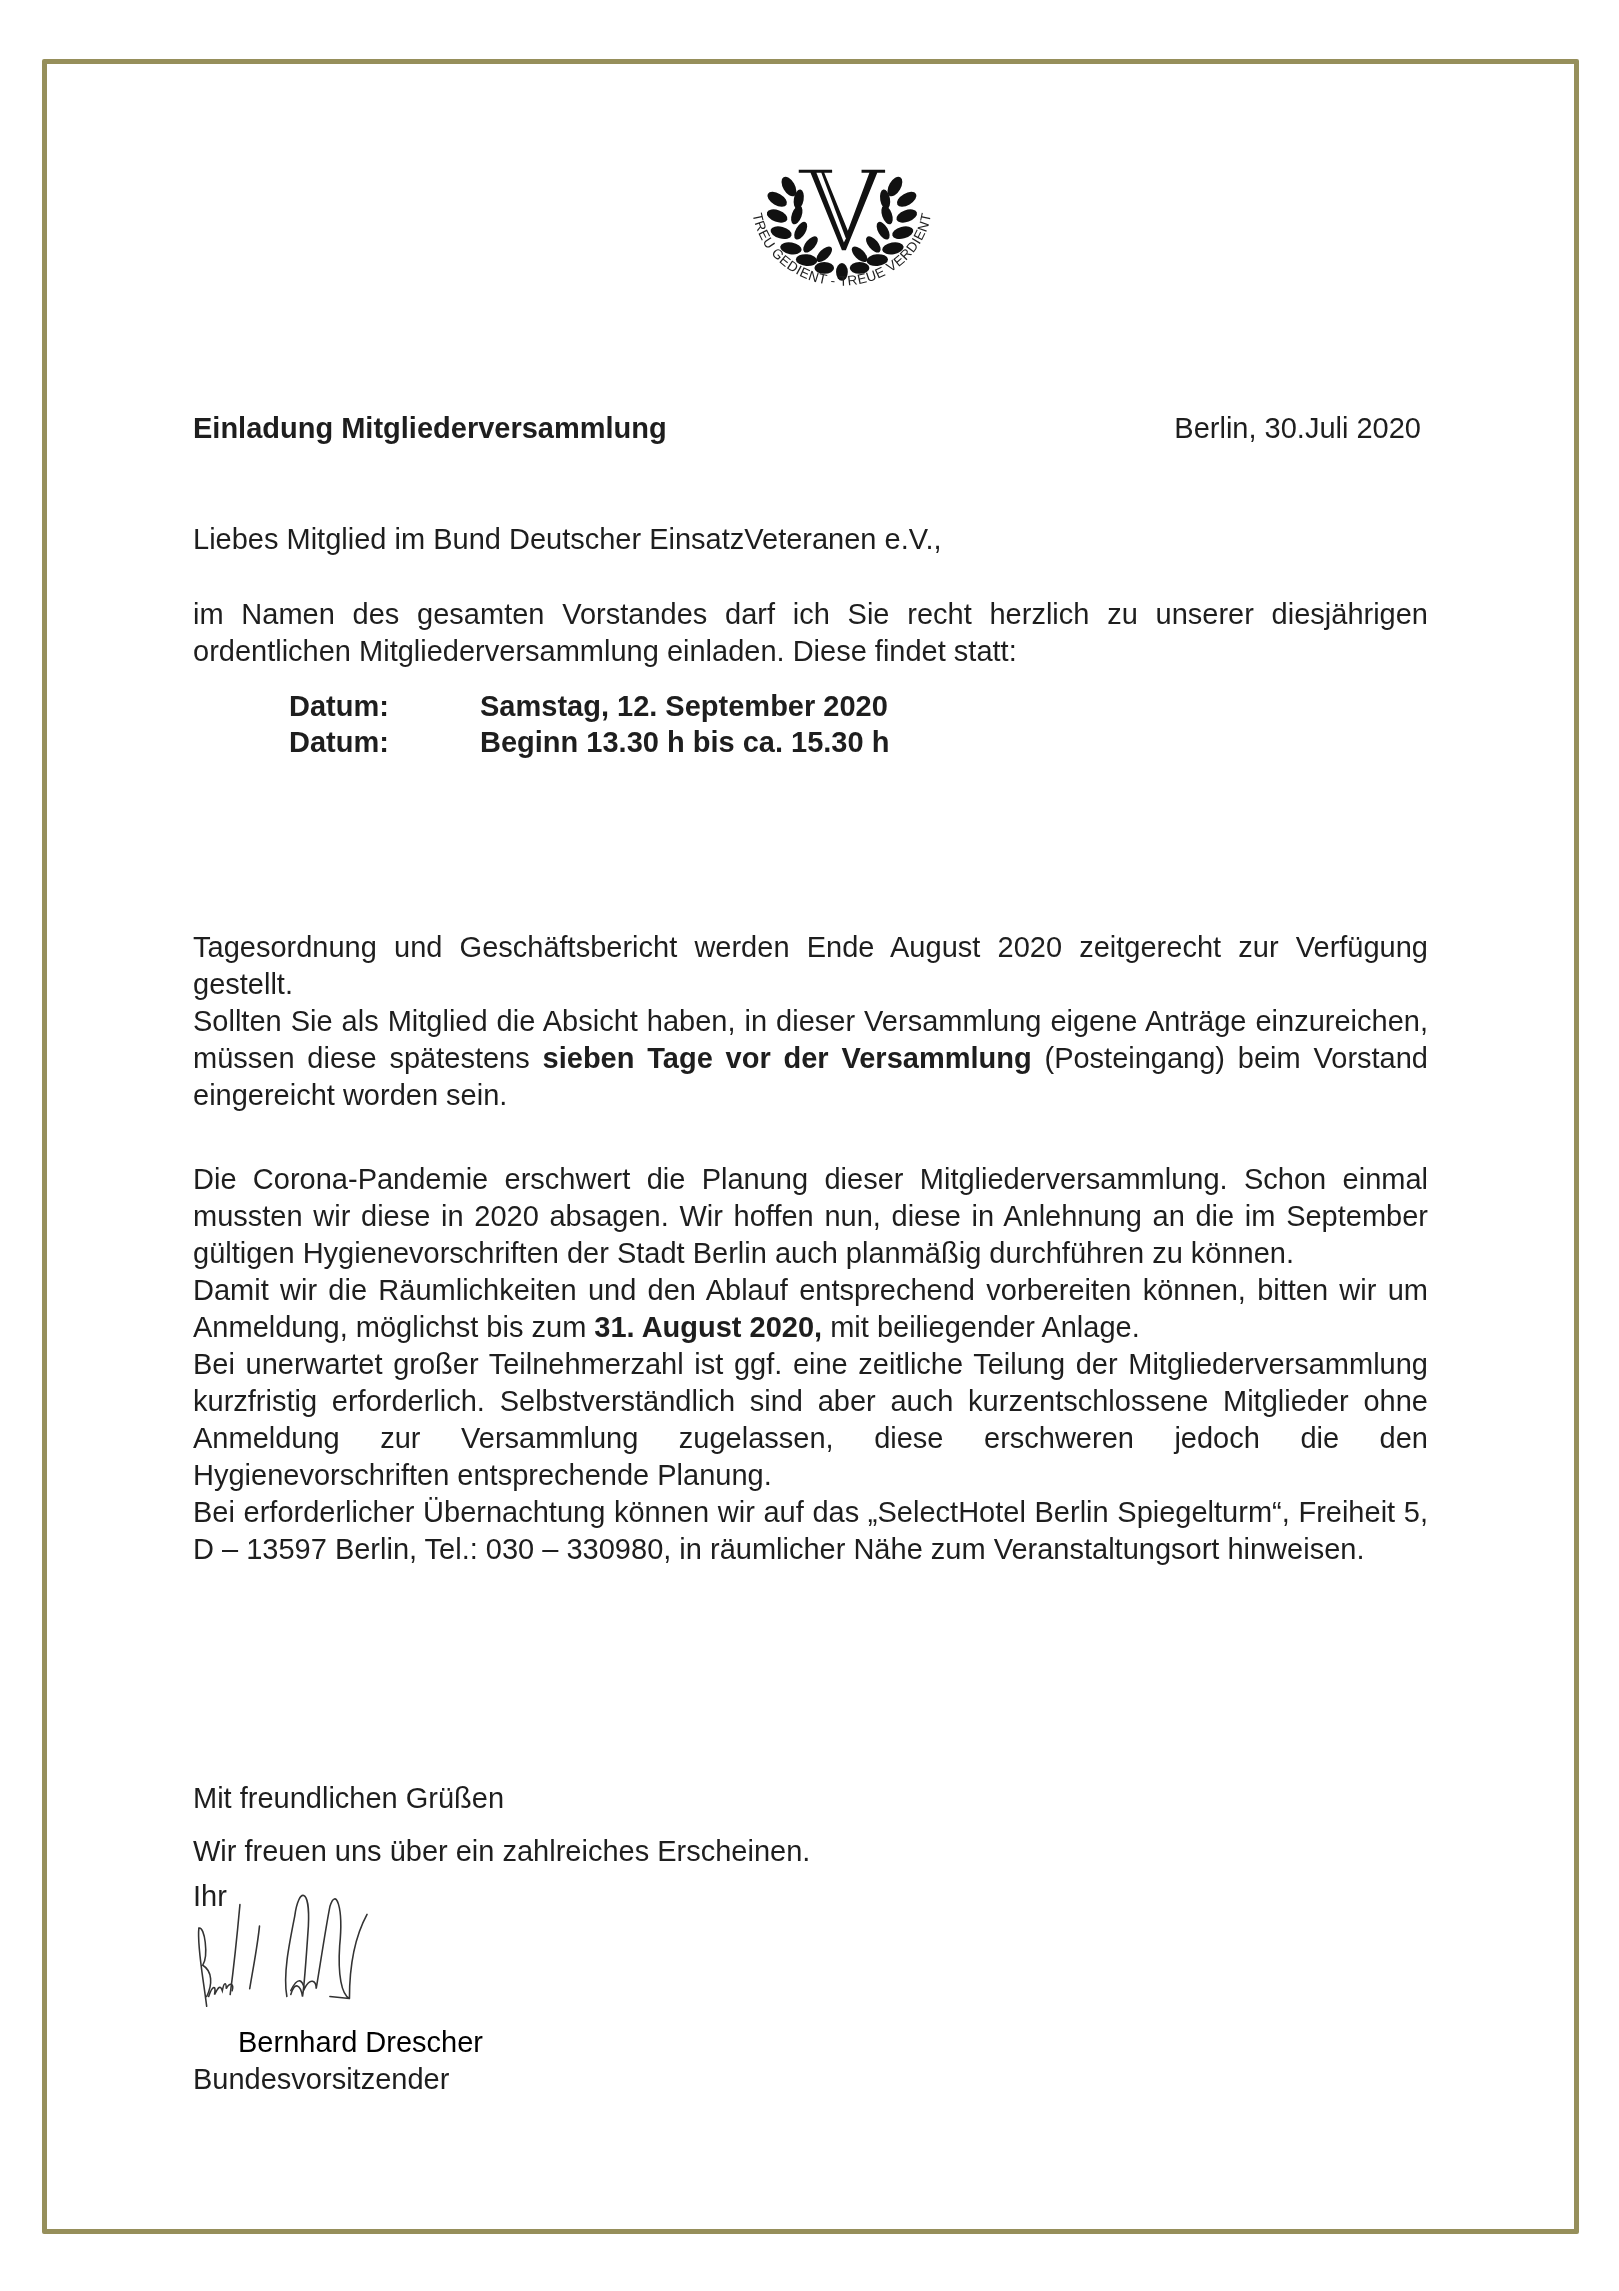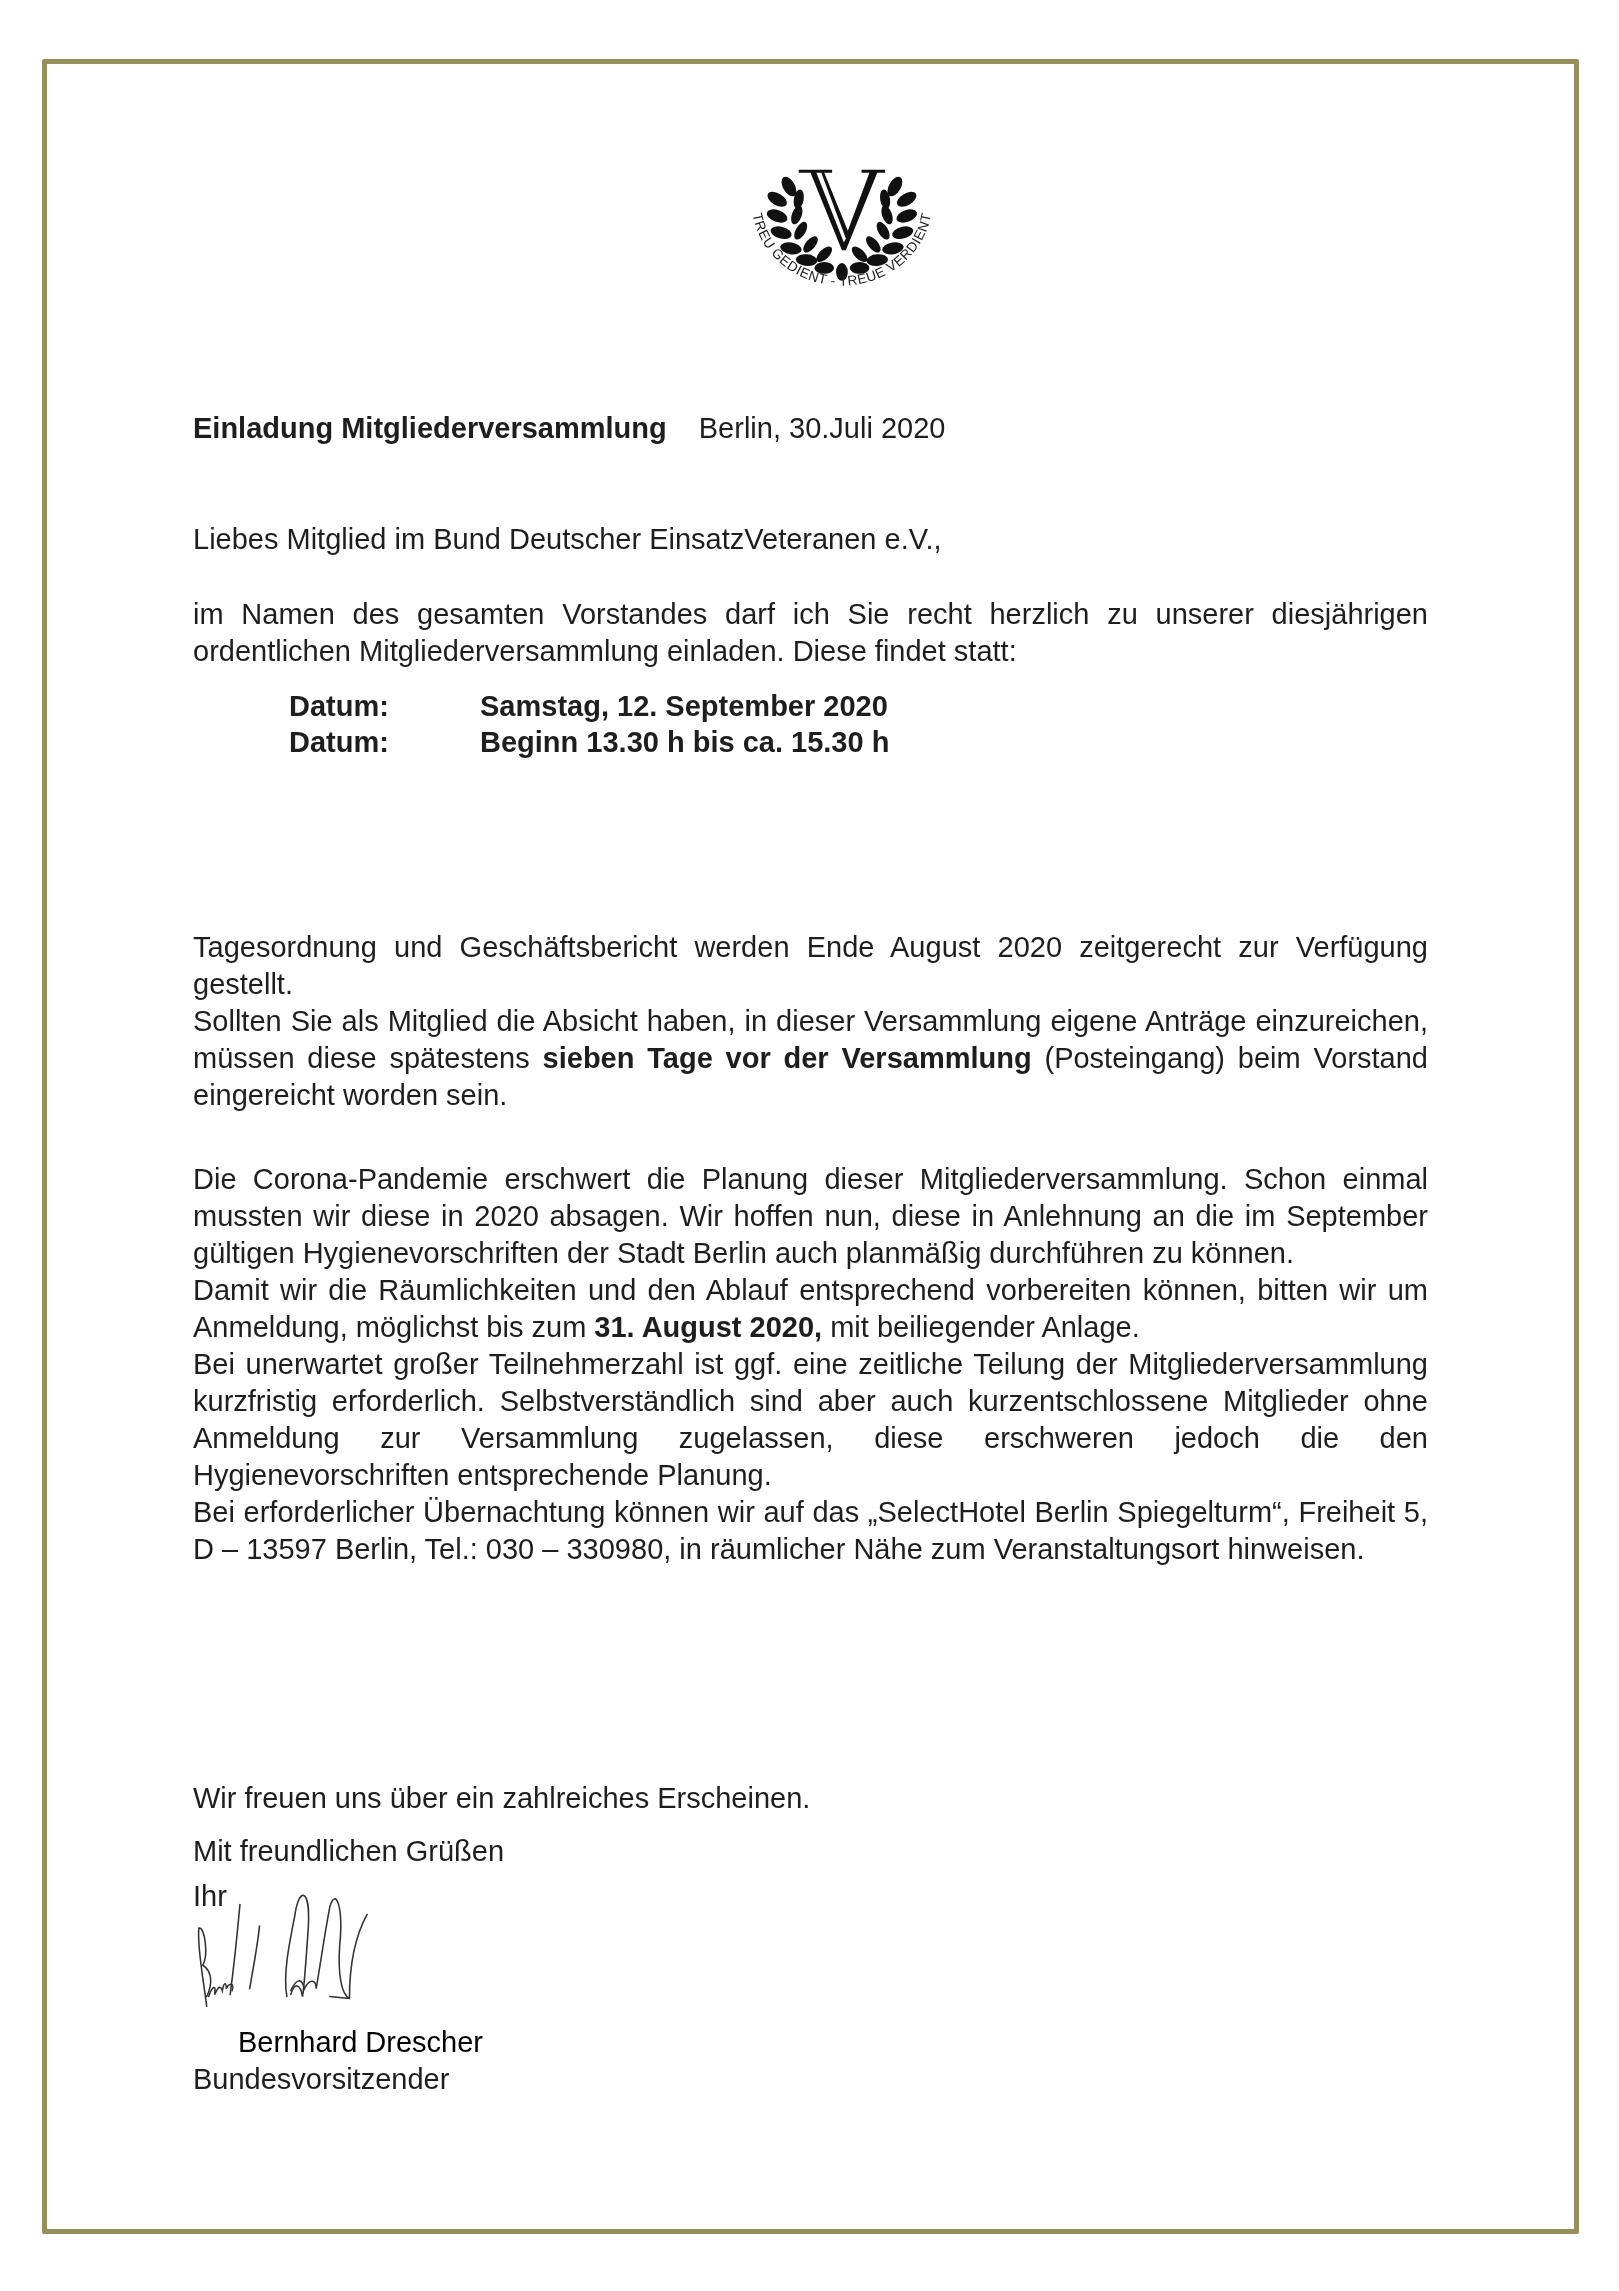--- a/index.html
+++ b/index.html
@@ -37,23 +37,22 @@
       width: 1235px;
       font-size: 29px;
       line-height: 37px;
     }
     .header-row {
       position: absolute;
       top: 410px;
       left: 0;
       width: 1228px;
       display: flex;
-      justify-content: flex-start;
+      justify-content: space-between;
       font-size: 29px;
-      gap: 32px;
     }
     .title { font-weight: bold; }
     .salutation { position: absolute; top: 521px; left: 0; width: 1235px; }
     .intro { position: absolute; top: 596px; left: 0; width: 1235px; text-align: justify; text-align-last: left; }
     .details {
       position: absolute;
       top: 688px;
       left: 96px;
       font-weight: bold;
       font-size: 29px;
@@ -164,22 +163,22 @@
   </div>
 
   <div class="para" style="top: 1161px;">
     <p class="last-left">Die Corona-Pandemie erschwert die Planung dieser Mitgliederversammlung. Schon einmal mussten wir diese in 2020 absagen. Wir hoffen nun, diese in Anlehnung an die im September gültigen Hygienevorschriften der Stadt Berlin auch planmäßig durchführen zu können.</p>
     <p class="last-left"><span>Damit wir die Räumlichkeiten und den Ablauf entsprechend vorbereiten können, bitten wir um Anmeldung, möglichst bis zum </span><span class="b">31. August 2020,</span><span> mit beiliegender Anlage.</span></p>
     <p class="last-left">Bei unerwartet großer Teilnehmerzahl ist ggf. eine zeitliche Teilung der Mitgliederversammlung kurzfristig erforderlich. Selbstverständlich sind aber auch kurzentschlossene Mitglieder ohne Anmeldung zur Versammlung zugelassen, diese erschweren jedoch die den Hygienevorschriften entsprechende Planung.</p>
     <p class="last-left">Bei erforderlicher Übernachtung können wir auf das „SelectHotel Berlin Spiegelturm“, Freiheit 5, D – 13597 Berlin, Tel.: 030 – 330980, in räumlicher Nähe zum Veranstaltungsort hinweisen.</p>
   </div>
 
   <div class="closing">
+    <div>Mit freundlichen Grüßen</div>
     <div>Wir freuen uns über ein zahlreiches Erscheinen.</div>
-    <div>Mit freundlichen Grüßen</div>
   </div>
 
   <div class="ihr">Ihr</div>
 
   <div class="signature">
     <svg width="176" height="132" viewBox="0 0 180 135">
       <g fill="none" stroke="#333" stroke-width="1.6" stroke-linecap="round">
         <path d="M6 42 C4 60 10 90 14 122 M6 42 C12 40 16 70 10 80 C20 86 20 100 14 112 M16 112 C20 100 24 100 22 110 C26 102 28 100 30 106 C32 96 34 98 34 104 C38 96 42 100 40 106"></path>
         <path d="M38 110 C42 80 46 40 48 18"></path>
         <path d="M58 104 C62 80 66 60 68 40"></path>

